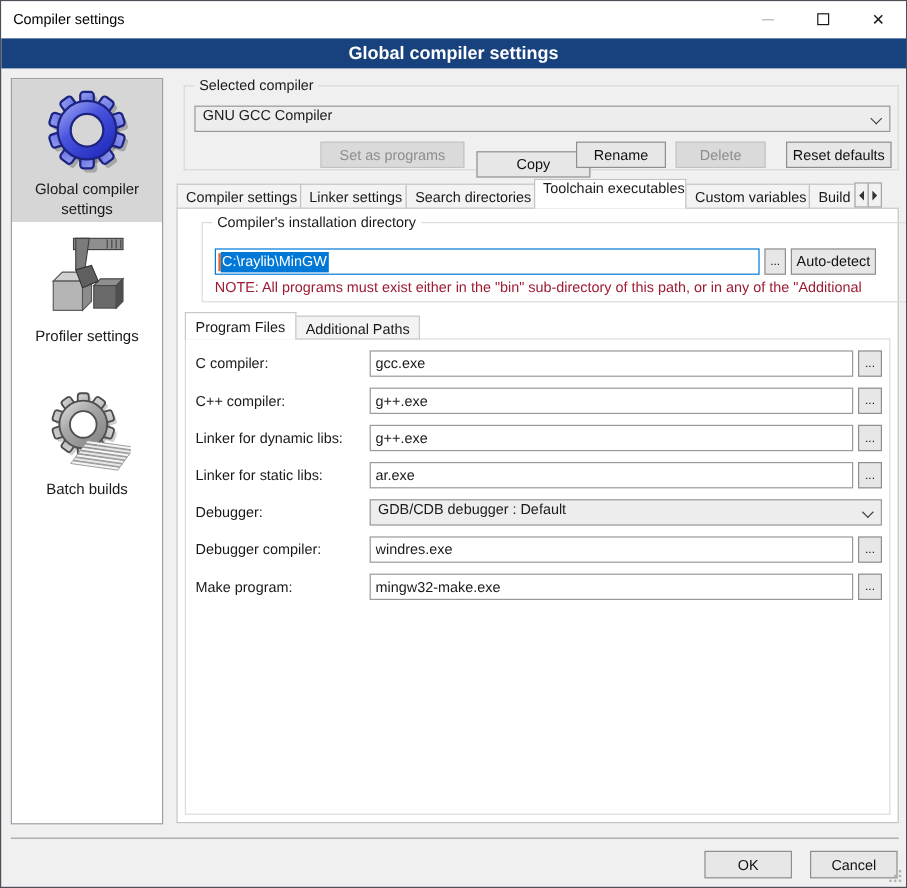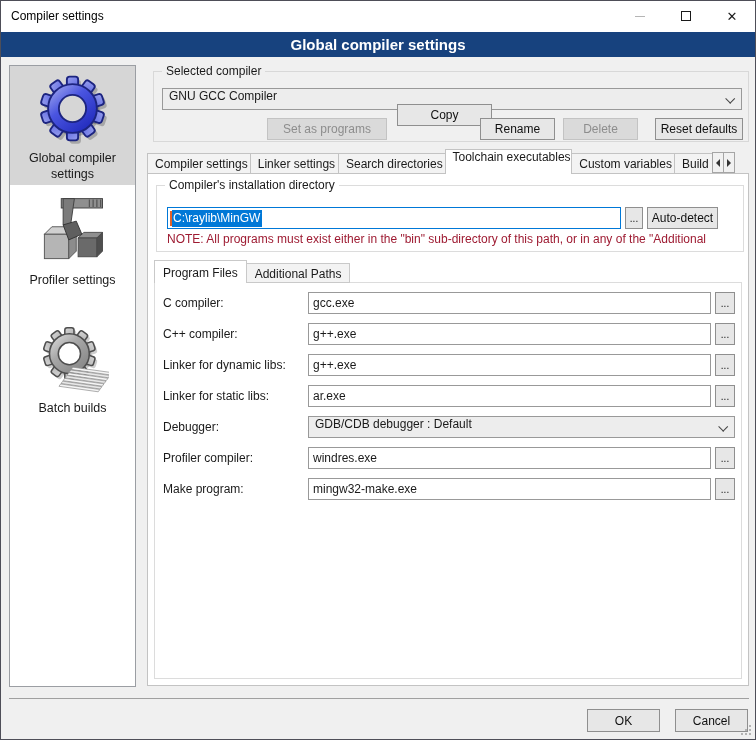--- a/index.html
+++ b/index.html
@@ -33,37 +33,37 @@
   .group > .glabel{position:absolute;top:-8px;left:8px;padding:0 4px;font-size:12px;}
   .g-top{left:152px;top:70px;width:596px;height:71px;}
   .g-top > .glabel{background:#f0f0f0;}
   .combo{position:absolute;background:#ededed;border:1px solid #999;display:flex;align-items:flex-start;padding:0 22px 0 6px;cursor:default;}
   .combo .chev{position:absolute;right:8px;top:7px;width:7px;height:7px;border-right:1.6px solid #444;border-bottom:1.6px solid #444;transform:rotate(45deg) translateY(-1px);}
   .combo-top{left:8px;top:16px;width:580px;height:22px;}
   .btn{position:absolute;height:22px;background:#e7e7e7;border:1px solid #8f8f8f;color:#111;
     font-family:inherit;font-size:12px;display:flex;align-items:center;justify-content:center;padding:0;cursor:default;}
   .btn.disabled{background:#dadada;border-color:#c3c3c3;color:#8d8d8d;}
   .b-setdef{left:113px;top:46px;width:120px;}
-  .b-copy{left:243px;top:32px;width:95px;}
+  .b-copy{left:243px;top:54px;width:95px;}
   .b-rename{left:326px;top:46px;width:75px;}
   .b-delete{left:409px;top:46px;width:75px;}
   .b-reset{left:501px;top:46px;width:88px;}
   
   .tabs{position:absolute;left:146px;top:148px;height:25px;width:565px;display:flex;align-items:flex-end;overflow:hidden;white-space:nowrap;z-index:5;}
   .tab{height:21px;background:#f3f3f3;border:1px solid #c3c3c3;margin-right:-1px;padding:3px 7px 0;font-size:12px;cursor:default;overflow:hidden;}
   .tab.active{height:25px;background:#fff;border-bottom:none;padding-top:0;z-index:3;position:relative;}
   .tab.trunc{width:39px;flex:0 0 39px;}
   .tabarrows{position:absolute;left:711px;top:151px;z-index:6;display:flex;}
   .tarrow{width:12px;height:21px;background:#f1f1f1;border:1px solid #a5a5a5;margin-right:-1px;display:flex;align-items:center;justify-content:center;padding:0;cursor:default;}
   .tri-l{width:0;height:0;border-top:4px solid transparent;border-bottom:4px solid transparent;border-right:4px solid #333;}
   .tri-r{width:0;height:0;border-top:4px solid transparent;border-bottom:4px solid transparent;border-left:4px solid #333;}
   
   .page{position:absolute;left:146px;top:172px;width:602px;height:513px;background:#fff;border:1px solid #c3c3c3;z-index:1;}
   
-  .g-inst{left:8px;top:11px;width:588px;height:67px;border-color:#dcdcdc;padding-left:40px;}
+  .g-inst{left:20px;top:11px;width:588px;height:67px;border-color:#dcdcdc;padding-left:40px;}
   .g-inst > .glabel{background:#fff;}
   .dirinput{position:absolute;left:10px;top:21px;width:454px;height:22px;background:#fff;border:1px solid #0078D7;
     display:flex;align-items:center;padding-left:2px;overflow:hidden;}
   .caret{width:2px;height:15px;background:#e0622a;margin-right:0;}
   .selstripe{background:#0078D7;color:#fff;padding:1px 2px 2px 1px;font-size:12px;}
   .b-browse-top{left:468px;top:21px;width:18px;height:22px;font-size:10px;}
   .b-autodetect{left:490px;top:21px;width:71px;height:22px;}
   .note{position:absolute;left:10px;top:46px;width:574px;white-space:nowrap;overflow:hidden;color:#9E1B32;font-size:12px;}
   
   .subtabs{position:absolute;left:6px;top:86px;height:23px;display:flex;align-items:flex-end;z-index:4;}
@@ -296,21 +296,21 @@
         <button class="btn fbrowse">...</button>
       </div>
       <div class="row" style="top:133px">
         <span class="flabel">Debugger:</span>
         <div class="combo fselect">
           <span>GDB/CDB debugger : Default</span>
           <span class="chev"></span>
         </div>
       </div>
       <div class="row" style="top:164px">
-        <span class="flabel">Profiler compiler:</span>
+        <span class="flabel">Debugger compiler:</span>
         <input class="ftext" value="windres.exe" style="">
         <button class="btn fbrowse">...</button>
       </div>
       <div class="row" style="top:195px">
         <span class="flabel">Make program:</span>
         <input class="ftext" value="mingw32-make.exe" style="">
         <button class="btn fbrowse">...</button>
       </div>
     </div>
   </div>

